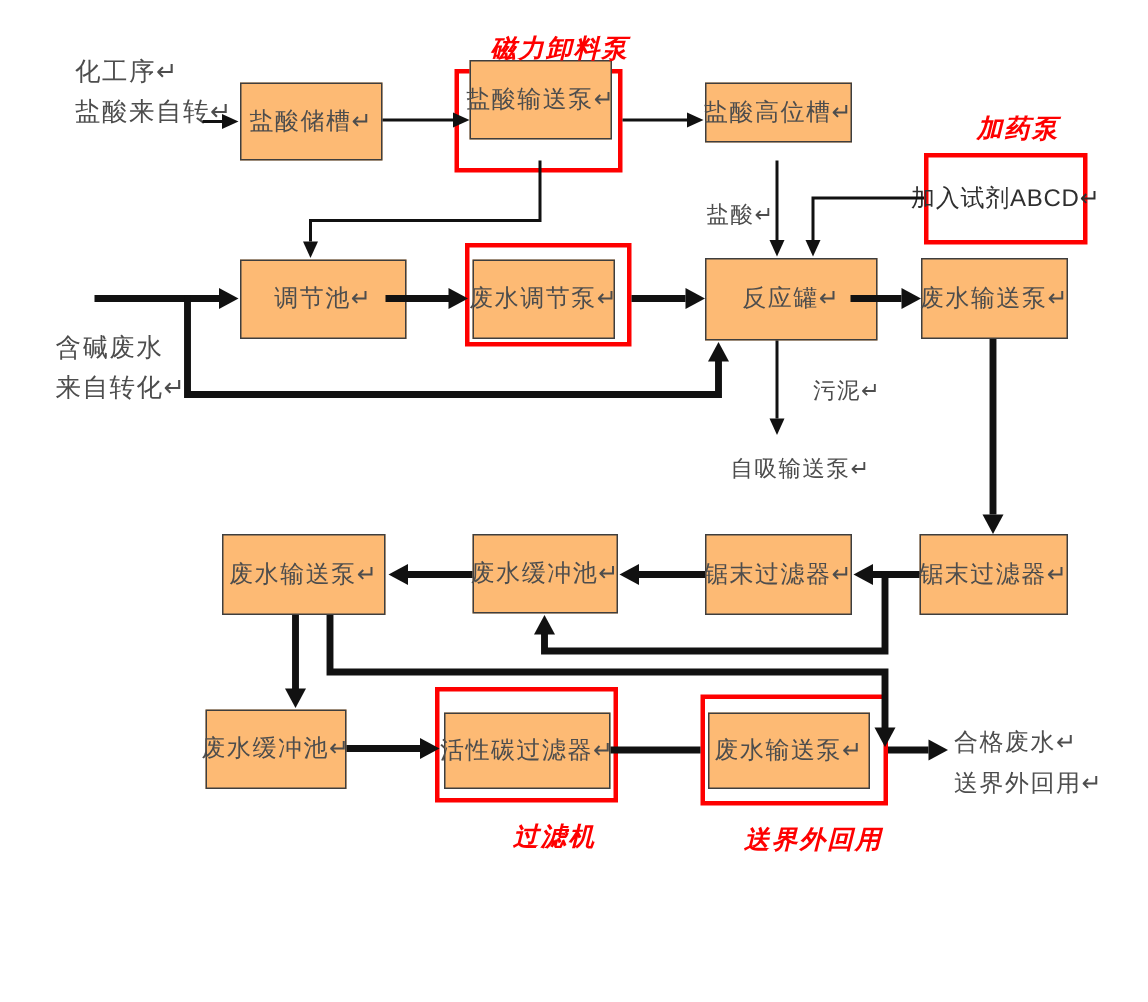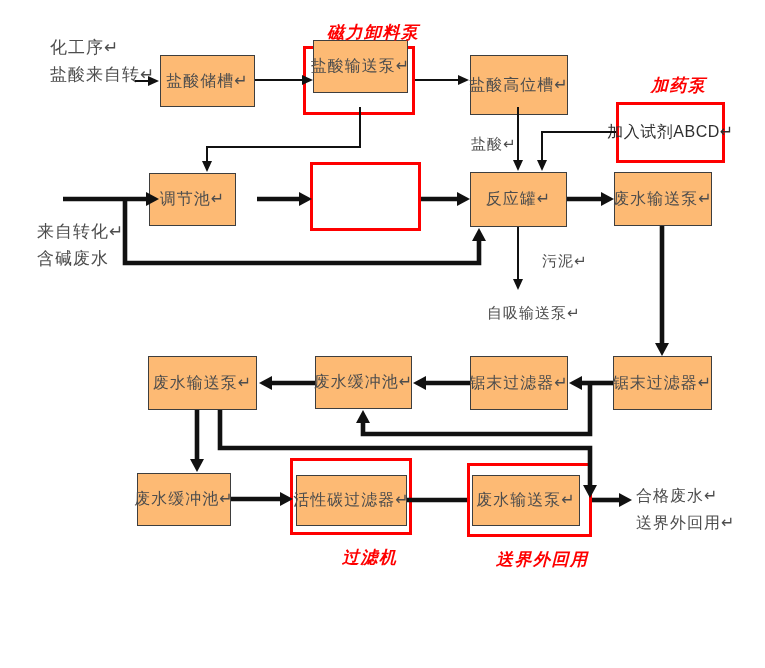--- a/index.html
+++ b/index.html
@@ -49,28 +49,31 @@
   <div class="redbox" style="left:310px;top:162px;width:111px;height:69px"></div>
   <div class="redbox" style="left:290px;top:458px;width:122px;height:77px"></div>
   <div class="redbox" style="left:467px;top:463px;width:125px;height:74px"></div>
 
   <div class="box" style="left:160px;top:55px;width:95px;height:52px">
     <span>盐酸储槽↵</span>
   </div>
   <div class="box" style="left:313px;top:40px;width:95px;height:53px">
     <span>盐酸输送泵↵</span>
   </div>
-  <div class="box" style="left:470px;top:55px;width:98px;height:60px">
+  <div class="box" style="left:470px;top:55px;width:98px;height:40px">
     <span>盐酸高位槽↵</span>
   </div>
 
-  <div class="box" style="left:149px;top:173px;width:87px;height:53px">
+  <div class="box" style="left:160px;top:173px;width:111px;height:53px">
     <span>调节池↵</span>
   </div>
-  <div class="box" style="left:470px;top:172px;width:97px;height:55px">
+  <div class="box" style="left:315px;top:173px;width:95px;height:53px">
+    <span>废水调节泵↵</span>
+  </div>
+  <div class="box" style="left:470px;top:172px;width:115px;height:55px">
     <span>反应罐↵</span>
   </div>
   <div class="box" style="left:614px;top:172px;width:98px;height:54px">
     <span>废水输送泵↵</span>
   </div>
 
   <div class="box" style="left:148px;top:356px;width:109px;height:54px">
     <span>废水输送泵↵</span>
   </div>
   <div class="box" style="left:315px;top:356px;width:97px;height:53px">
@@ -96,22 +99,22 @@
   <div class="redlabel" style="left:327px;top:21px">磁力卸料泵</div>
   <div class="redlabel" style="left:651px;top:74px">加药泵</div>
   <div class="redlabel" style="left:342px;top:546px">过滤机</div>
   <div class="redlabel" style="left:496px;top:548px">送界外回用</div>
 
   <div class="flabel" style="left:50px;top:34px;font-size:17px">
     <div>化工序↵</div>
     <div>盐酸来自转↵</div>
   </div>
   <div class="flabel" style="left:37px;top:218px;font-size:17px">
+    <div>含碱废水</div>
     <div>来自转化↵</div>
-    <div>含碱废水</div>
   </div>
   <div class="flabel small" style="left:471px;top:130px">盐酸↵</div>
   <div class="flabel small" style="left:542px;top:247px">污泥↵</div>
   <div class="flabel small" style="left:487px;top:299px">自吸输送泵↵</div>
   <div class="flabel" style="left:636px;top:482px">
     <div>合格废水↵</div>
     <div>送界外回用↵</div>
   </div>
 
   <svg id="wires" width="765" height="668" viewBox="0 0 765 668">

